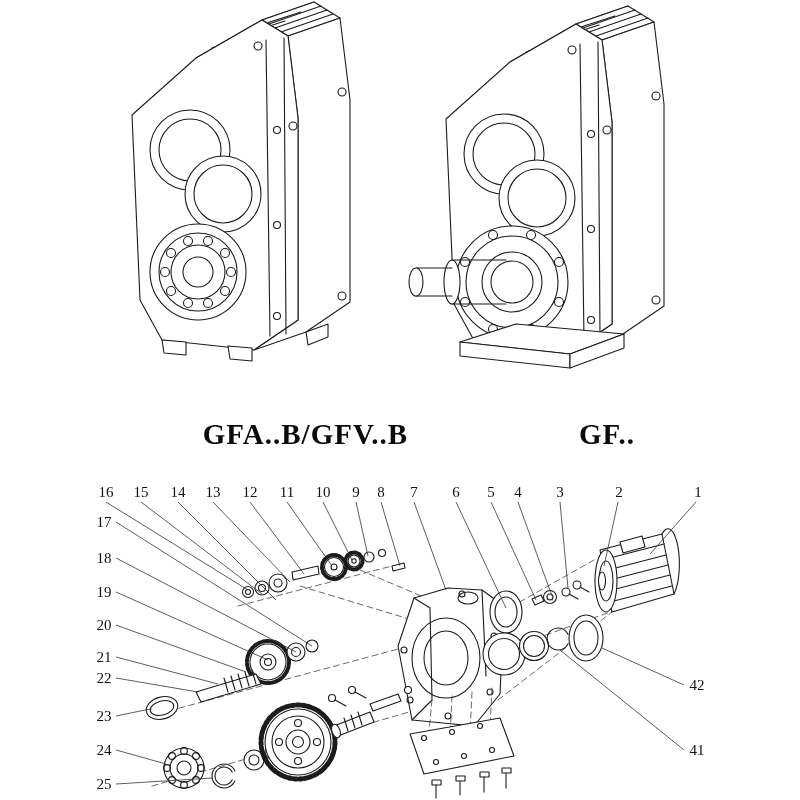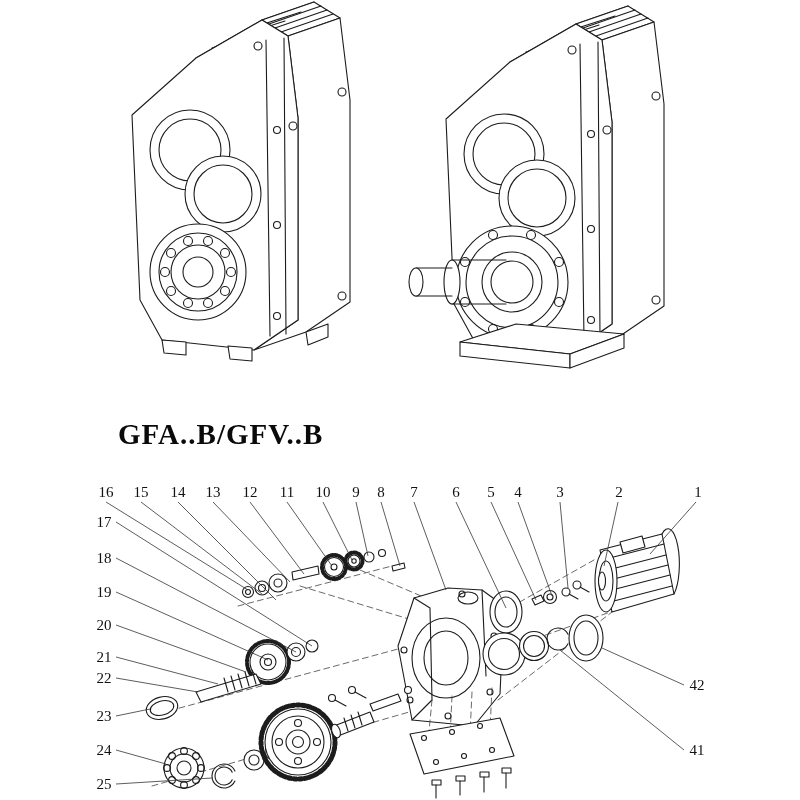--- a/index.html
+++ b/index.html
@@ -1,19 +1,19 @@
 <!DOCTYPE html>
 <html><head>
 <meta charset="utf-8">
 <style>
   html,body{margin:0;padding:0;background:#e8e8e8;}
   .page{position:relative;width:800px;height:800px;background:#ffffff;overflow:hidden;
         font-family:"Liberation Serif",serif;}
   .model-label{position:absolute;font-weight:bold;color:#0a0a0a;font-size:29px;
-               letter-spacing:1px;text-align:left;}
+               letter-spacing:1px;text-align:right;}
   .model-label.left{left:118px;top:418px;width:290px;}
   .model-label.right{left:455px;top:418px;width:180px;}
   svg{position:absolute;left:0;top:0;}
   .ln{stroke:#1c1c1c;fill:none;stroke-width:1.1;stroke-linejoin:round;stroke-linecap:round;}
   .fw{fill:#ffffff;stroke:#1c1c1c;stroke-width:1.1;stroke-linejoin:round;}
   .dsh{stroke:#444;stroke-width:0.8;fill:none;stroke-dasharray:6 4;}
   .teeth{stroke:#1c1c1c;fill:none;stroke-width:5;stroke-dasharray:3 2.4;}
   .teeth-sm{stroke:#1c1c1c;fill:none;stroke-width:4;stroke-dasharray:2.4 2;}
   .leader{stroke:#333;stroke-width:0.8;}
   .callout{font-family:"Liberation Serif",serif;font-size:15px;fill:#111;text-anchor:middle;}
@@ -364,14 +364,15 @@
         <line x1="116" y1="784" x2="212" y2="778" class="leader"></line>
         <text x="104" y="789" class="callout">25</text>
         <line x1="684" y1="750" x2="560" y2="650" class="leader"></line>
         <text x="697" y="755" class="callout">41</text>
         <line x1="684" y1="685" x2="602" y2="648" class="leader"></line>
         <text x="697" y="690" class="callout">42</text>
       </g>
 </svg>
 
 <div class="model-label left">GFA..B/GFV..B</div>
+<div class="model-label right">GF..</div>
 
 </div>
 
 </body></html>

